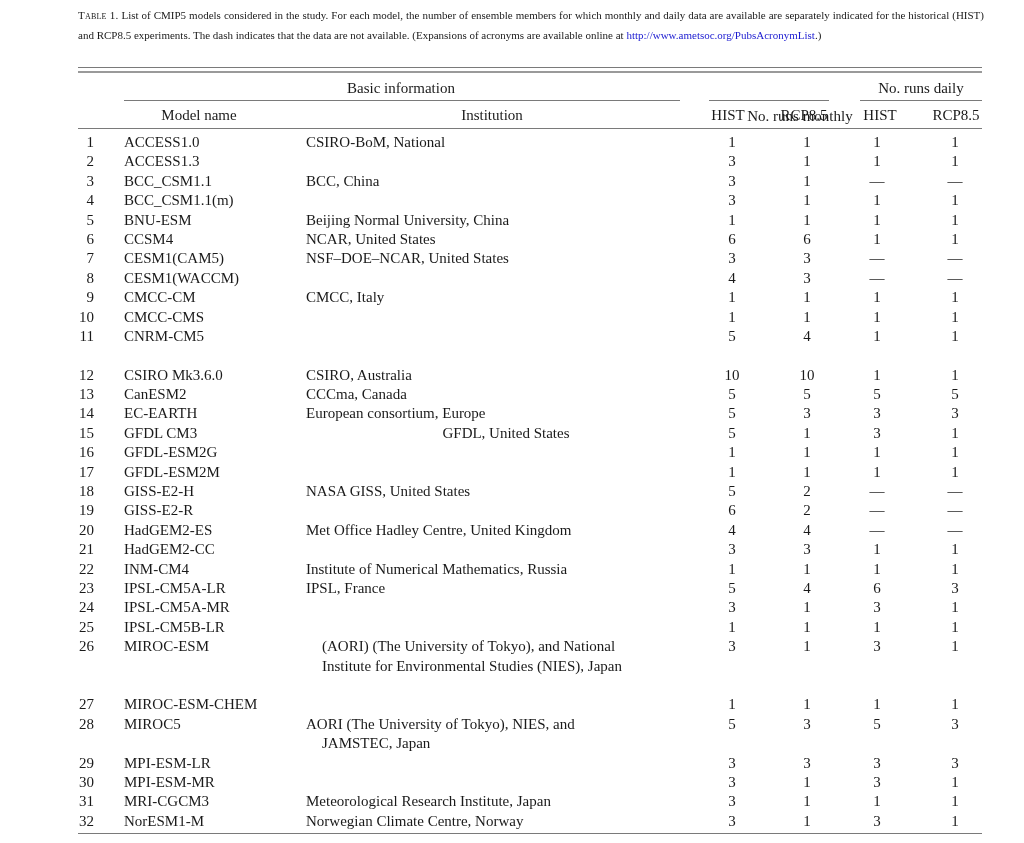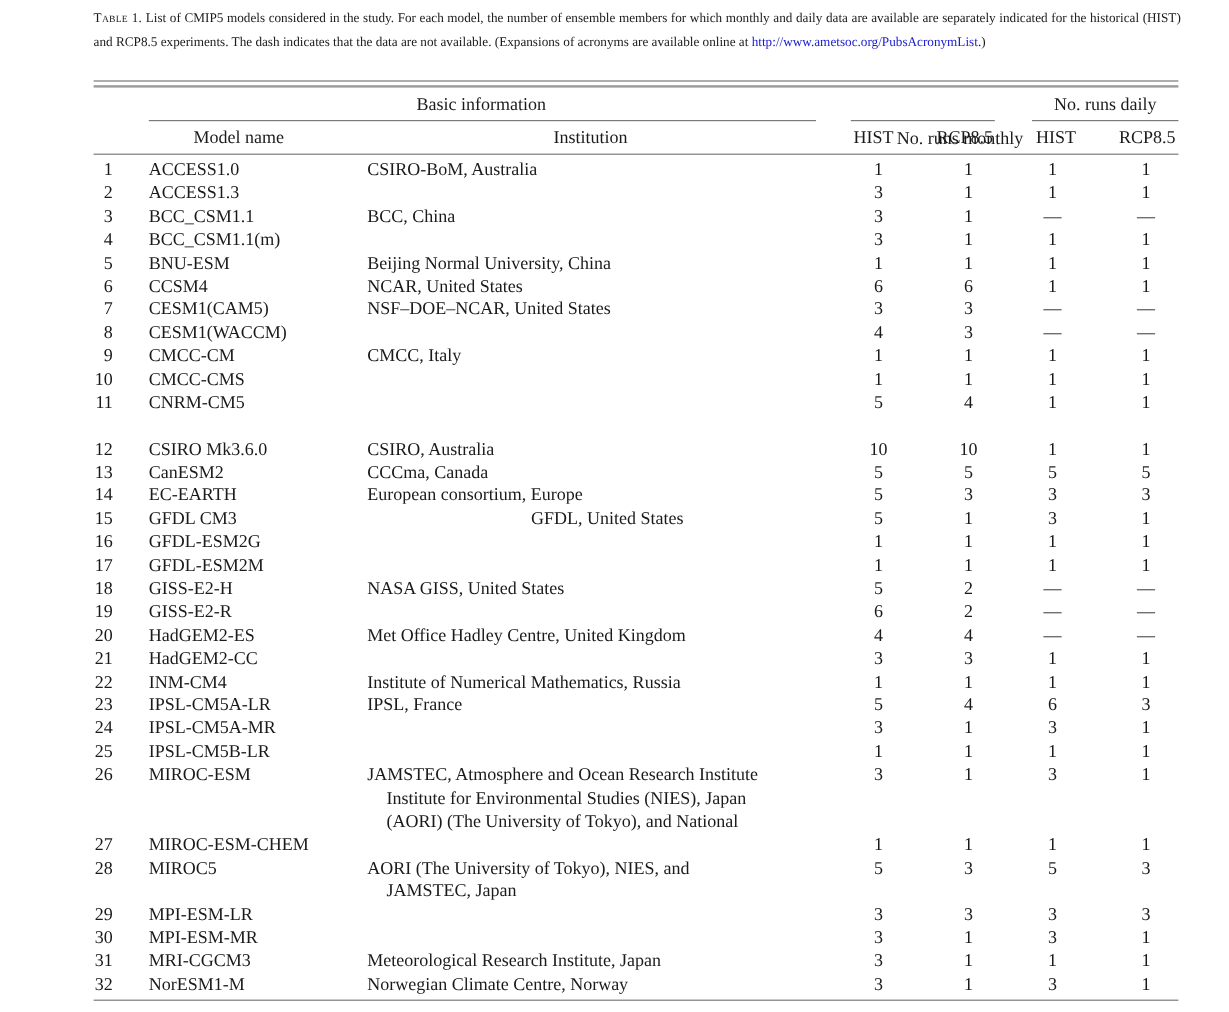--- a/index.html
+++ b/index.html
@@ -59,21 +59,21 @@
 <div class="hdr center" style="left:880px; top:106px;">HIST</div>
 <div class="hdr center" style="left:956px; top:106px;">RCP8.5</div>
 
 <div class="rule" style="left:78px; top:128px; width:904px;"></div>
 
 <div class="rows" id="rows">
     <div class="row">
       <div class="cell num">1</div>
       <div class="cell model">ACCESS1.0</div>
       <div class="cell inst">
-        <span style="display: block;">CSIRO-BoM, Australia</span>
+        <span style="display: block;">CSIRO-BoM, National</span>
       </div>
       <div class="cell v v1">1</div>
       <div class="cell v v2">1</div>
       <div class="cell v v3">1</div>
       <div class="cell v v4">1</div>
     </div>
     <div class="row">
       <div class="cell num">2</div>
       <div class="cell model">ACCESS1.3</div>
       <div class="cell inst"></div>
@@ -311,23 +311,22 @@
       <div class="cell inst"></div>
       <div class="cell v v1">1</div>
       <div class="cell v v2">1</div>
       <div class="cell v v3">1</div>
       <div class="cell v v4">1</div>
     </div>
     <div class="row h3">
       <div class="cell num">26</div>
       <div class="cell model">MIROC-ESM</div>
       <div class="cell inst">
-        <span style="display: block;">JAMSTEC, Atmosphere and Ocean Research Institute</span>
+        <span class="cont">(AORI) (The University of Tokyo), and National</span>
         <span class="cont">Institute for Environmental Studies (NIES), Japan</span>
-        <span class="cont">(AORI) (The University of Tokyo), and National</span>
       </div>
       <div class="cell v v1">3</div>
       <div class="cell v v2">1</div>
       <div class="cell v v3">3</div>
       <div class="cell v v4">1</div>
     </div>
     <div class="row">
       <div class="cell num">27</div>
       <div class="cell model">MIROC-ESM-CHEM</div>
       <div class="cell inst"></div>

